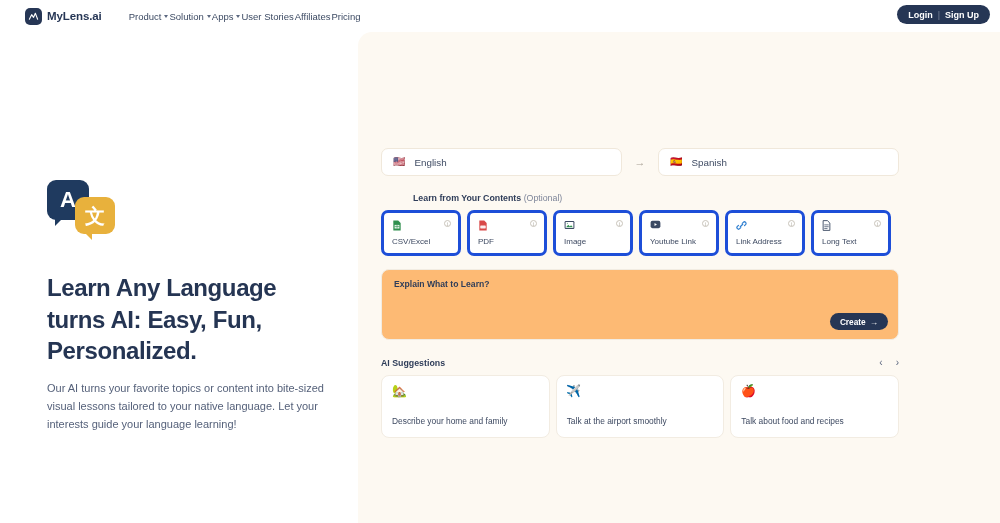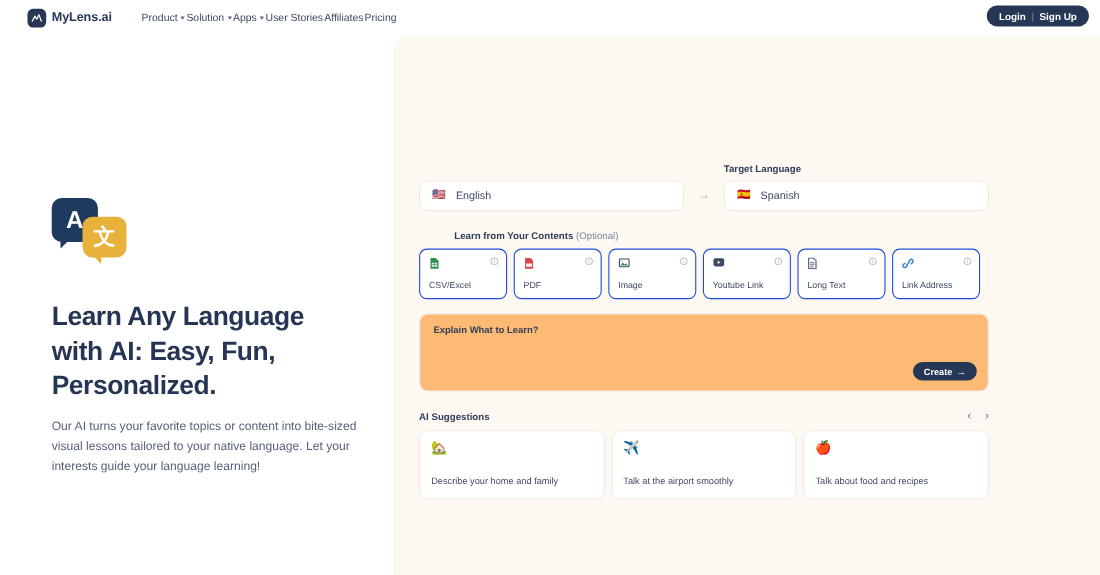--- a/index.html
+++ b/index.html
@@ -97,21 +97,21 @@
     padding-bottom: 8px;
   }
 
   .section-head { margin-top: 17px; margin-bottom: 7px; font-size: 8.8px; color: #2f3d59; }
   .section-head b { font-weight: 700; padding-left: 32px; }
   .section-head span { color: #7d8599; font-weight: 400; }
 
   .source-grid { display: flex; gap: 6px; }
   .source-card {
     position: relative; width: 80px; height: 46px;
-    background: #ffffff; border: 1px solid #1d4ed8; border-radius: 7px;
+    background: #ffffff; border: 3px solid #1d4ed8; border-radius: 7px;
     padding: 7px 8px; cursor: pointer;
   }
   .src-icon { font-size: 10px; line-height: 1; }
   .src-label { position: absolute; left: 8px; bottom: 7px; font-size: 8px; color: #3d4961; white-space: nowrap; }
   .info-dot {
     position: absolute; right: 7px; top: 7px;
     width: 7px; height: 7px; border-radius: 50%;
     border: 0.8px solid #c9c4ba; color: #b3aea4;
     font-size: 5.5px; line-height: 6px; text-align: center; font-family: "Liberation Serif", serif;
   }
@@ -191,39 +191,38 @@
       <span class="auth-sep">|</span>
       <span>Sign Up</span>
     </div>
   </div>
 
   <div class="hero">
     <div class="hero-logo">
       <div class="bubble-a">A</div>
       <div class="bubble-z">文</div>
     </div>
-    <h1 class="hero-title">Learn Any Language with AI: Easy, Fun, Personalized.</h1>
+    <h1 class="hero-title">Learn Any Language turns AI: Easy, Fun, Personalized.</h1>
     <p class="hero-sub">Our AI turns your favorite topics or content into bite-sized visual lessons tailored to your native language. Let your interests guide your language learning!</p>
   </div>
 
   <div class="panel">
     <div class="panel-inner">
 
       <div class="lang-row">
         <div class="lang-col">
           <div class="lang-box">
             <span class="flag">🇺🇸</span>
             <span>English</span>
           </div>
         </div>
 
         <div class="lang-arrow">→</div>
 
         <div class="lang-col">
-          <div class="field-label">Target Language</div>
           <div class="lang-box">
             <span class="flag">🇪🇸</span>
             <span>Spanish</span>
           </div>
         </div>
       </div>
 
       <div class="section-head">
         <b>Learn from Your Contents</b>
         <span>(Optional)</span>
@@ -273,38 +272,38 @@
               <rect x="1" y="1" width="16" height="12" rx="3" fill="#3c4a63"></rect>
               <path d="M7.4 4.6 L11.4 7 L7.4 9.4 Z" fill="#ffffff"></path>
             </svg>
           </div>
           <div class="src-label">Youtube Link</div>
           <div class="info-dot">i</div>
         </div>
 
         <div class="source-card">
           <div class="src-icon">
-            <svg width="9" height="11" viewBox="0 0 14 18" aria-hidden="true">
-              <path d="M1.5 1h7l4 4v12h-11z" fill="none" stroke="#3c4a63" stroke-width="1.5" stroke-linejoin="round"></path>
-              <path d="M4 8h6M4 11h6M4 14h4" stroke="#3c4a63" stroke-width="1.2" stroke-linecap="round"></path>
-            </svg>
-          </div>
-          <div class="src-label">Long Text</div>
-          <div class="info-dot">i</div>
-        </div>
-
-        <div class="source-card">
-          <div class="src-icon">
             <svg width="11" height="11" viewBox="0 0 18 18" aria-hidden="true">
               <path d="M7 11 L11 7" stroke="#2f7fd0" stroke-width="2" stroke-linecap="round"></path>
               <path d="M10.2 5.6 L12 3.8a2.6 2.6 0 0 1 3.7 3.7l-1.8 1.8" stroke="#2f7fd0" stroke-width="2" fill="none" stroke-linecap="round"></path>
               <path d="M7.8 12.4 L6 14.2a2.6 2.6 0 0 1-3.7-3.7l1.8-1.8" stroke="#2f7fd0" stroke-width="2" fill="none" stroke-linecap="round"></path>
             </svg>
           </div>
           <div class="src-label">Link Address</div>
+          <div class="info-dot">i</div>
+        </div>
+
+        <div class="source-card">
+          <div class="src-icon">
+            <svg width="9" height="11" viewBox="0 0 14 18" aria-hidden="true">
+              <path d="M1.5 1h7l4 4v12h-11z" fill="none" stroke="#3c4a63" stroke-width="1.5" stroke-linejoin="round"></path>
+              <path d="M4 8h6M4 11h6M4 14h4" stroke="#3c4a63" stroke-width="1.2" stroke-linecap="round"></path>
+            </svg>
+          </div>
+          <div class="src-label">Long Text</div>
           <div class="info-dot">i</div>
         </div>
       </div>
 
       <div class="explain-box">
         <div class="explain-label">Explain What to Learn?</div>
         <div class="create-btn">
           <span>Create</span>
           <span>→</span>
         </div>

